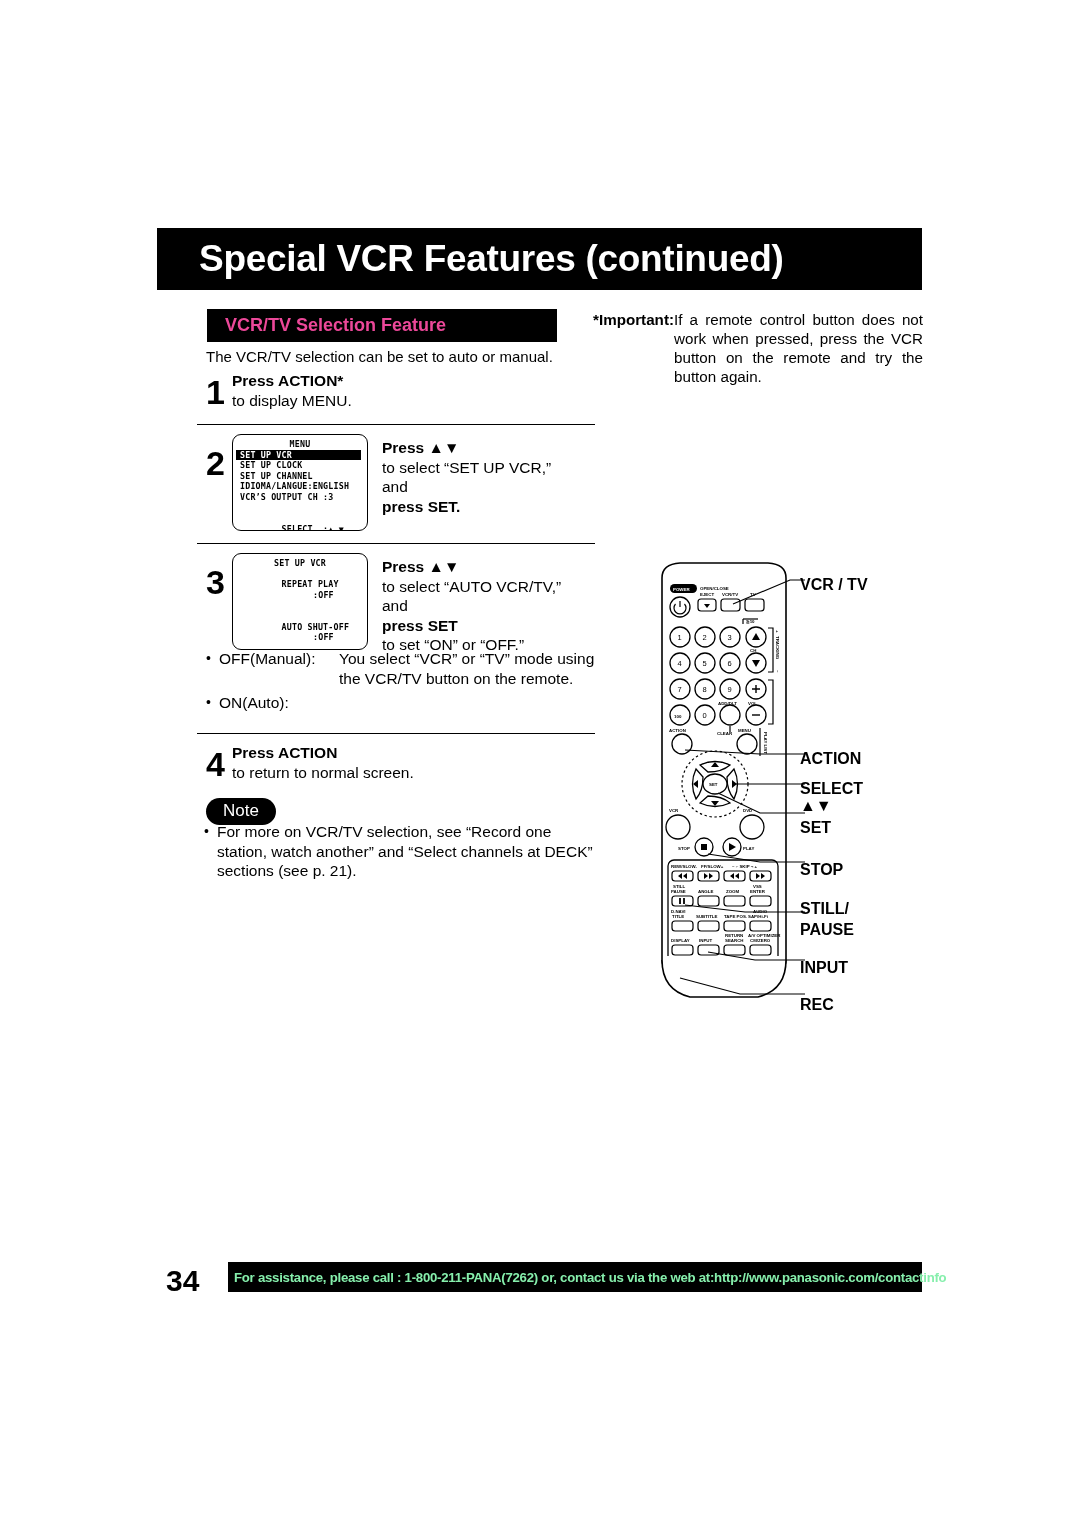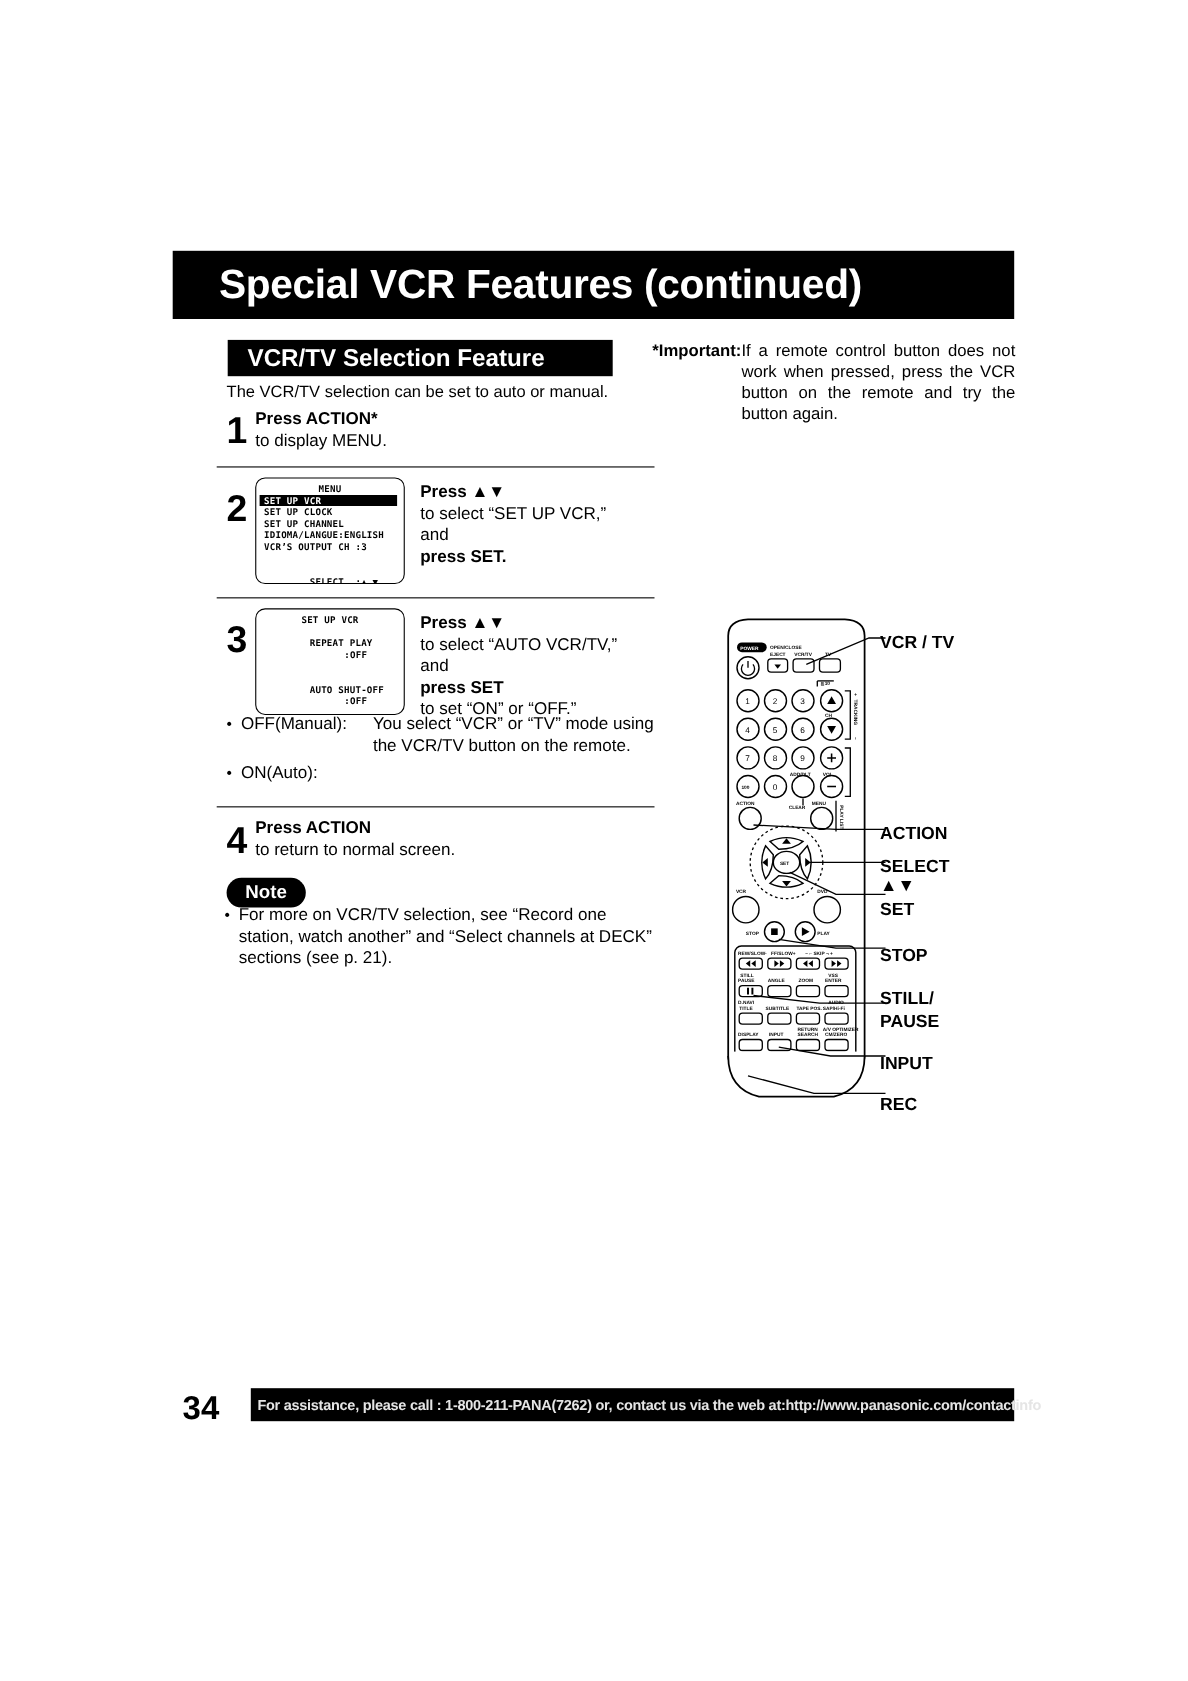--- a/index.html
+++ b/index.html
@@ -47,22 +47,22 @@
     position: absolute;
     left: 207px;
     top: 309px;
     width: 350px;
     height: 33px;
     background: #000;
     display: flex;
     align-items: center;
   }
   .section-bar .section-text {
-    color: #ffffff;
-    font-size: 22px;
+    color: #ec4899;
+    font-size: 18px;
     font-weight: bold;
     padding-left: 18px;
     white-space: nowrap;
   }
 
   
   .lead-text {
     position: absolute;
     left: 206px;
     top: 347px;
@@ -150,21 +150,21 @@
   .bullet-label.w2 { width: 120px; }
   .bullet-desc { flex: 1 1 auto; }
 
   
   .note-pill {
     position: absolute;
     background: #000;
     color: #fff;
     border-radius: 16px;
     font-size: 17px;
-    font-weight: bold;
+    font-weight: normal;
     padding: 3px 17px 4px 17px;
     line-height: 20px;
   }
   .note-body {
     position: absolute;
     font-size: 15.5px;
     line-height: 19.5px;
     display: flex;
   }
   .note-body .bullet-dot { width: 13px; flex: 0 0 13px; }
@@ -225,21 +225,21 @@
     position: absolute;
     left: 228px;
     top: 1262px;
     width: 694px;
     height: 30px;
     background: #000;
     display: flex;
     align-items: center;
   }
   .footer-bar .footer-text {
-    color: #e5e5e5;
+    color: #86efac;
     font-size: 13.2px;
     font-weight: bold;
     padding-left: 6px;
     white-space: nowrap;
     letter-spacing: -0.25px;
   }
 </style>
 </head>
 <body>
 

